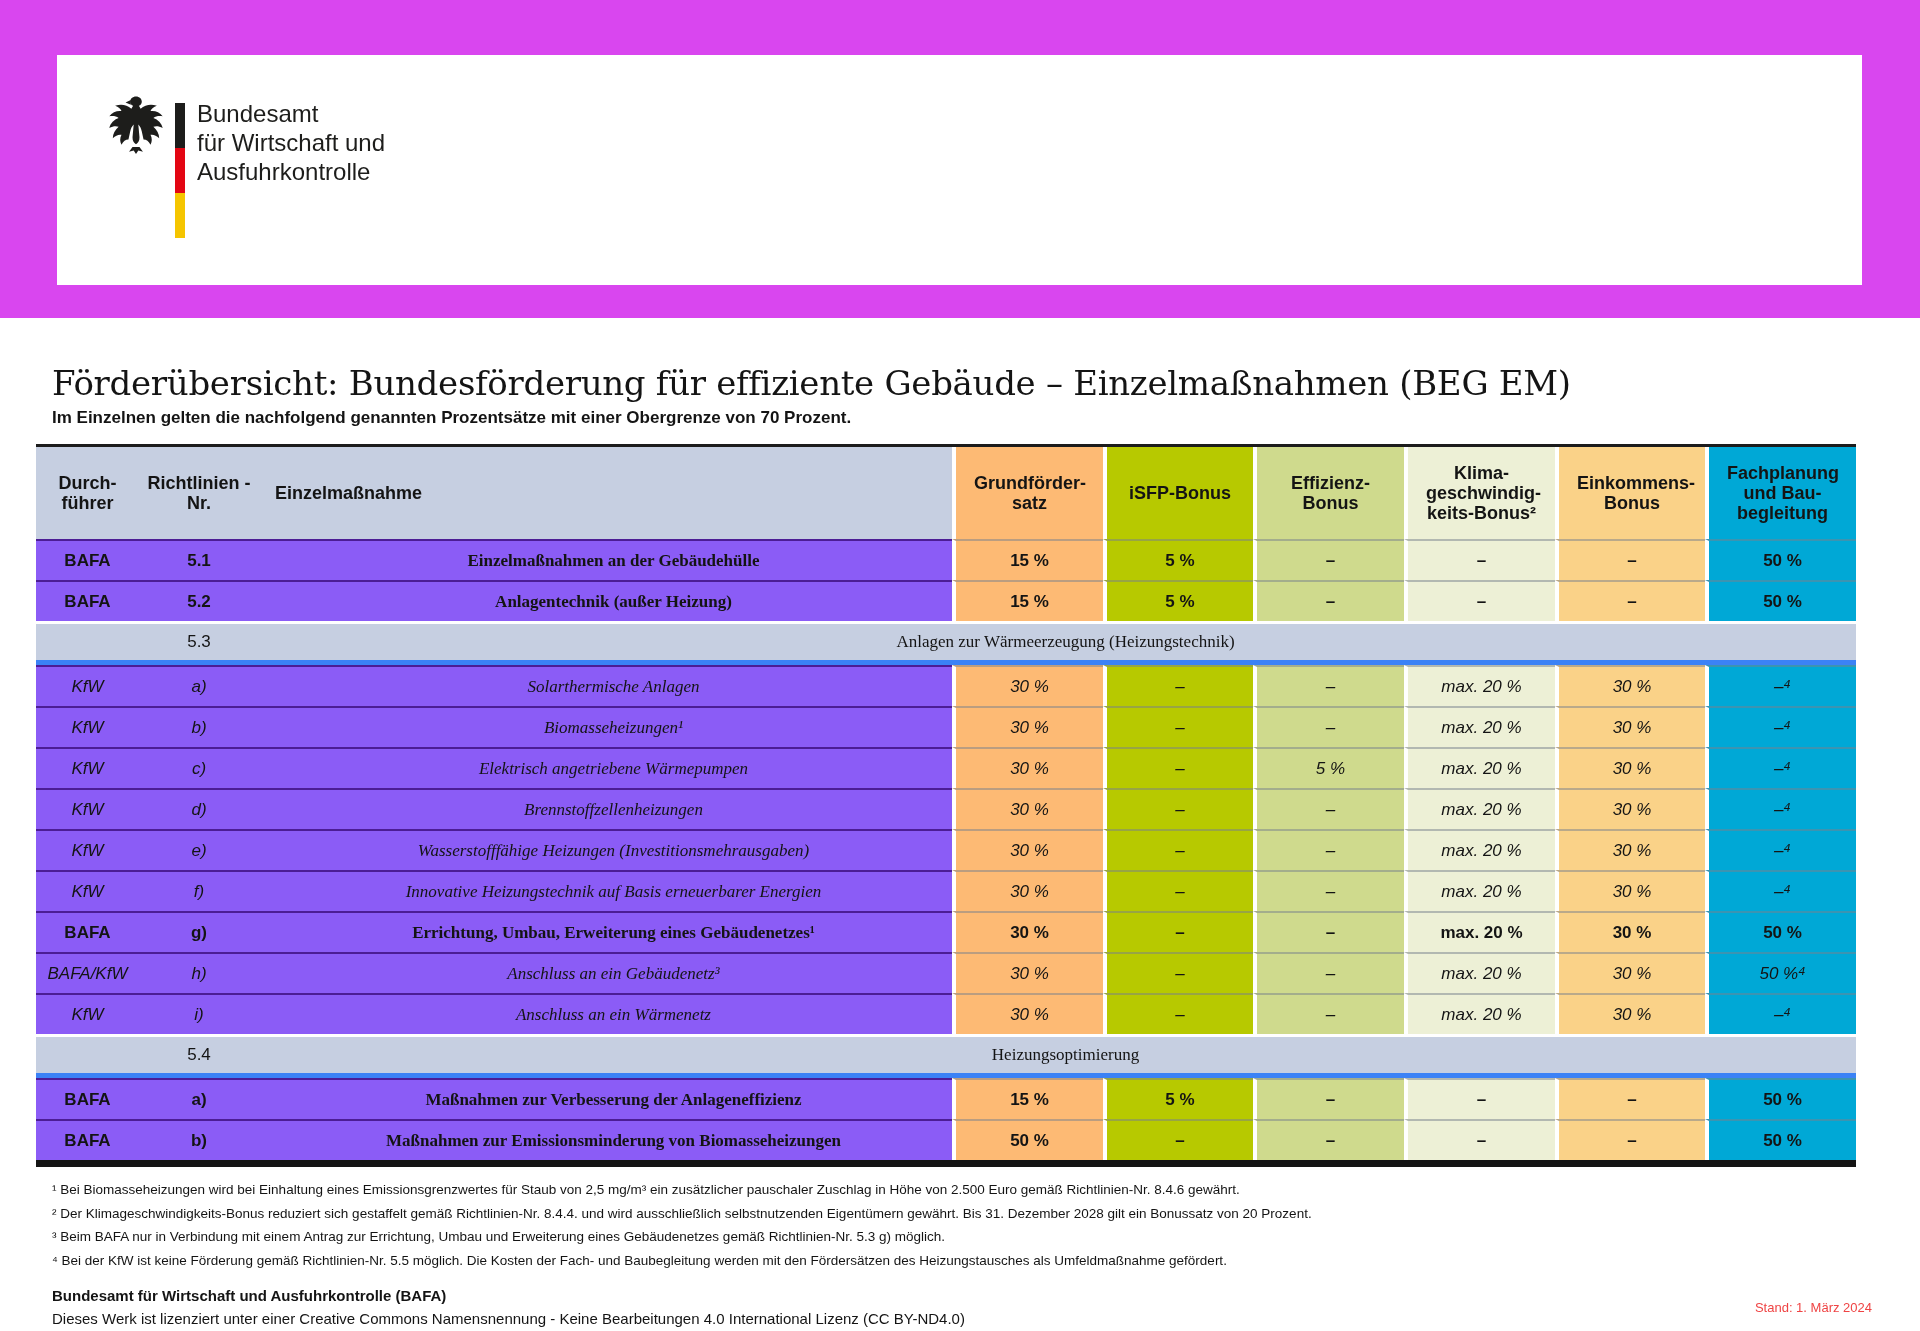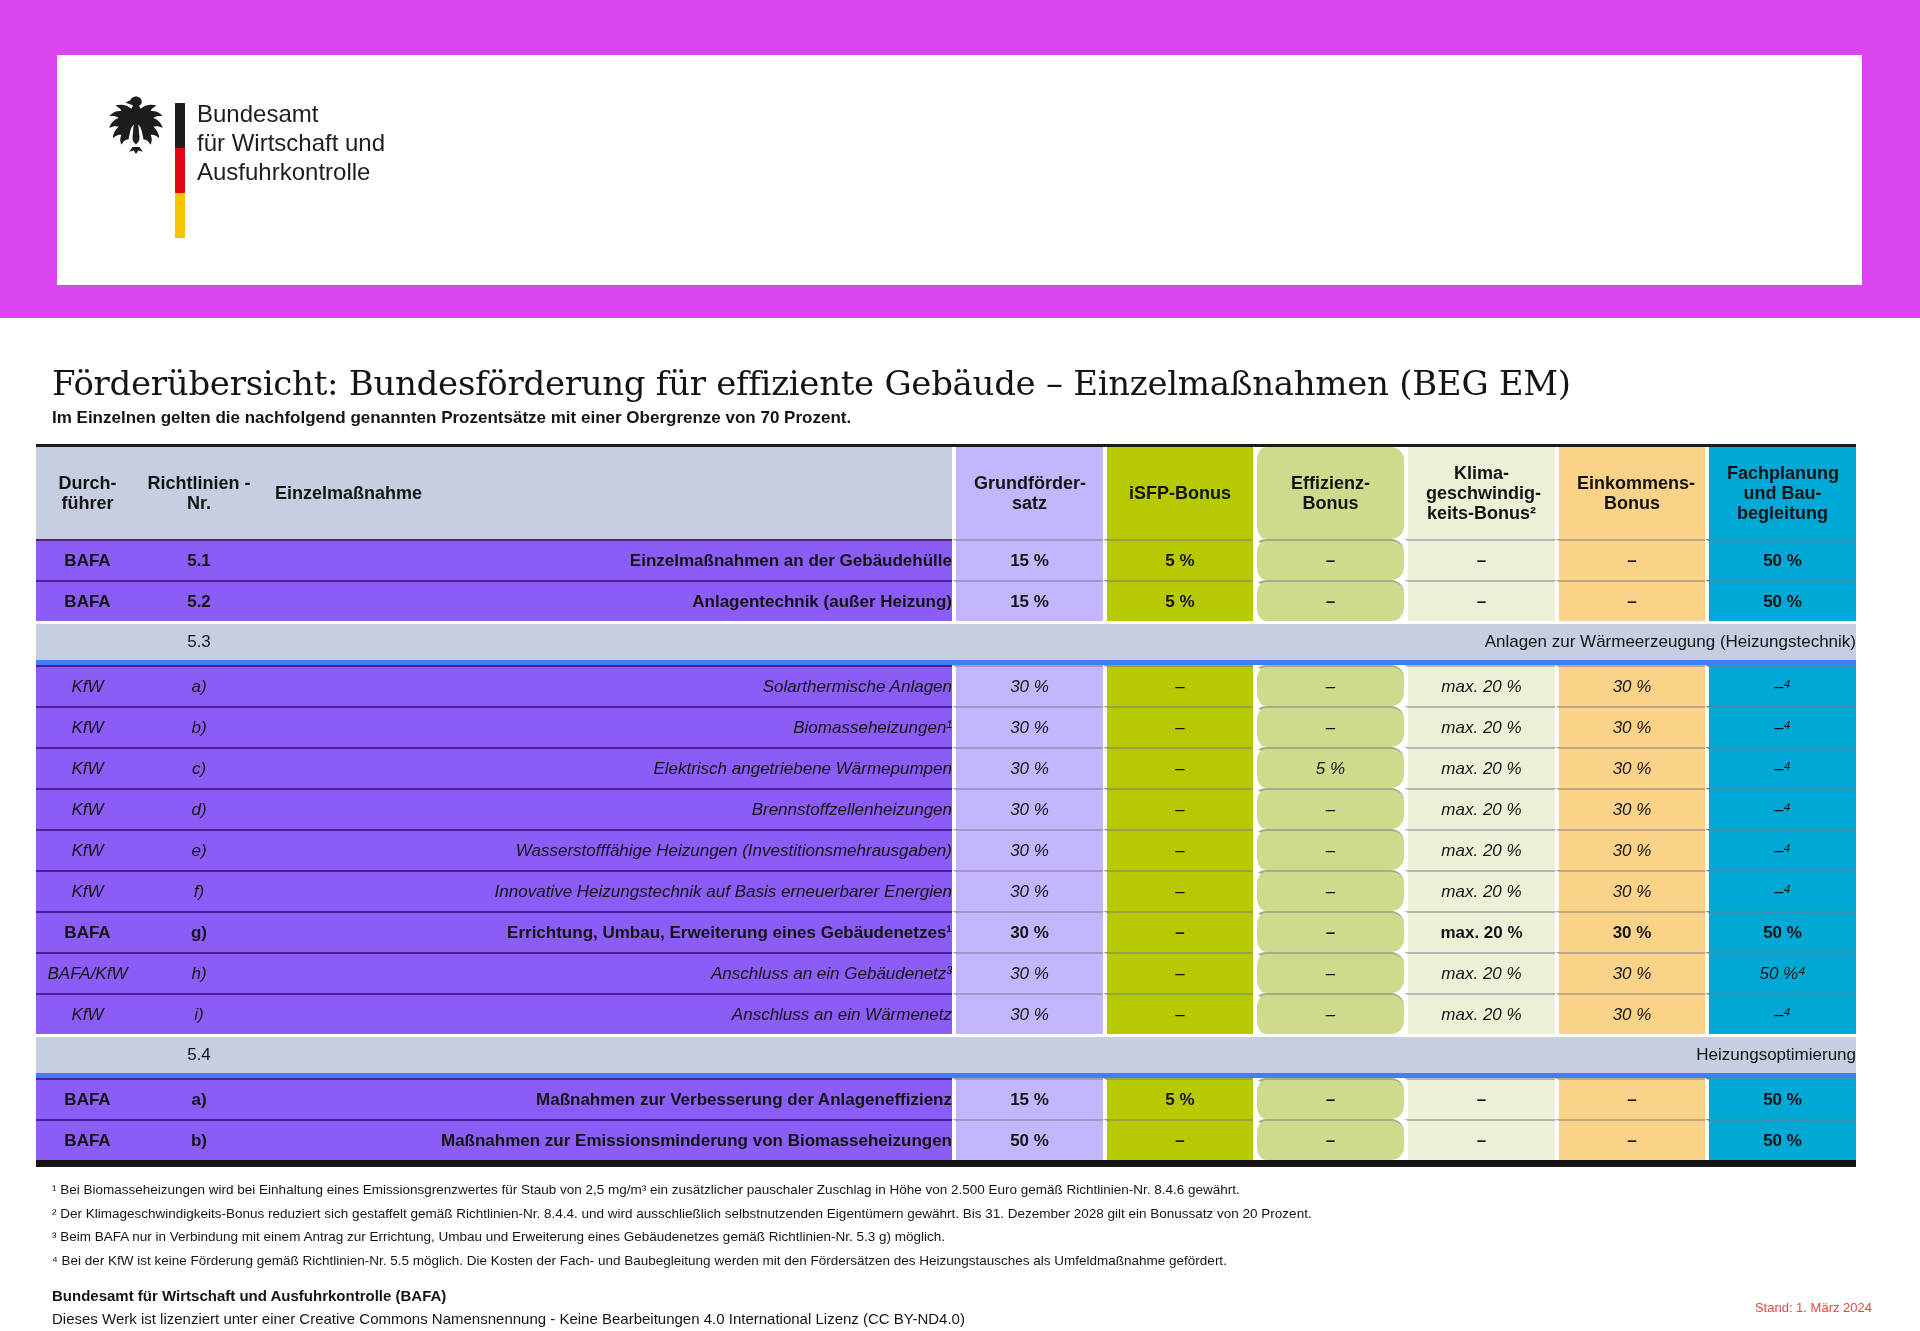--- a/index.html
+++ b/index.html
@@ -28,24 +28,24 @@
     border-top:3px solid #1c1c1c;border-bottom:7px solid #141414;}
   table{width:100%;table-layout:fixed;border-collapse:separate;border-spacing:0;font-size:17px;color:#141414;}
   thead th{height:92px;font-weight:700;font-size:18px;line-height:1.13;vertical-align:middle;padding:0;}
   thead th.g{background:#c6cfe1;text-align:center;}
   thead th.me{text-align:left;padding-left:16px;}
   thead th.v{padding:0 18px;text-align:center;border-left:4px solid #ffffff;}
   tbody td{height:39px;vertical-align:middle;padding:0;}
   td.g{background:#8b5cf6;border-top:2px solid #4c1d95;}
   td.v{text-align:center;border-top:2px solid rgba(120,128,140,0.5);border-left:4px solid #ffffff;}
   td.ex,td.nr{text-align:center;}
-  td.me{text-align:right;padding-left:16px;}
-  .c0{background:#c4b5fd;}
+  td.me{text-align:center;padding-left:16px;font-family:Liberation Serif, serif;}
+  .c0{background:#fdba74;}
   .c1{background:#b7c900;}
-  .c2{background:#cfda8d;border-radius:13px;}
+  .c2{background:#cfda8d;}
   .c3{background:#edf0d6;}
   .c4{background:#fad288;}
   .c5{background:#00a8d6;}
   tr.b{font-weight:700;}
   tr.i{font-style:italic;font-weight:400;}
   tr.sec td{background:#c6cfe1;border-top:3px solid #ffffff;border-bottom:5px solid #3b82f6;font-weight:400;height:36px;}
   
   .footnotes{position:absolute;left:52px;top:1178px;width:1760px;font-size:13.5px;line-height:23.5px;color:#141414;}
   .footer{position:absolute;left:52px;top:1284px;font-size:15px;line-height:23px;color:#141414;}
   .footer .l1{font-weight:700;}

